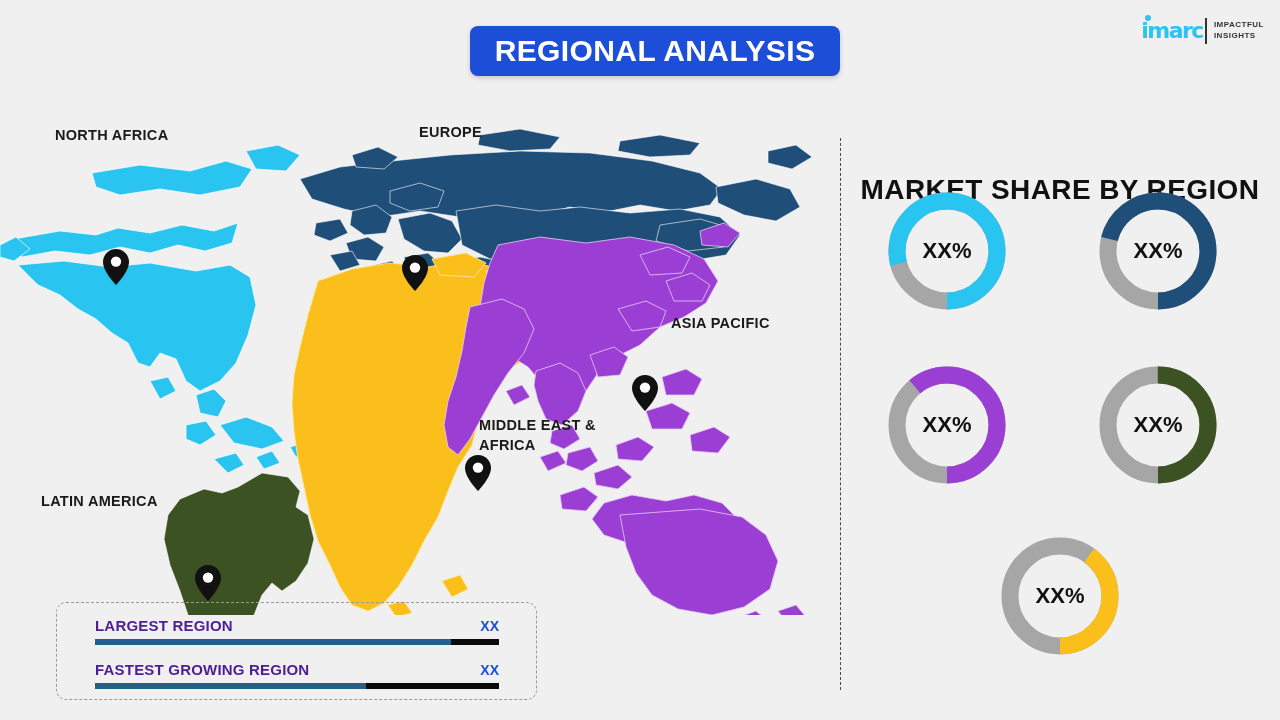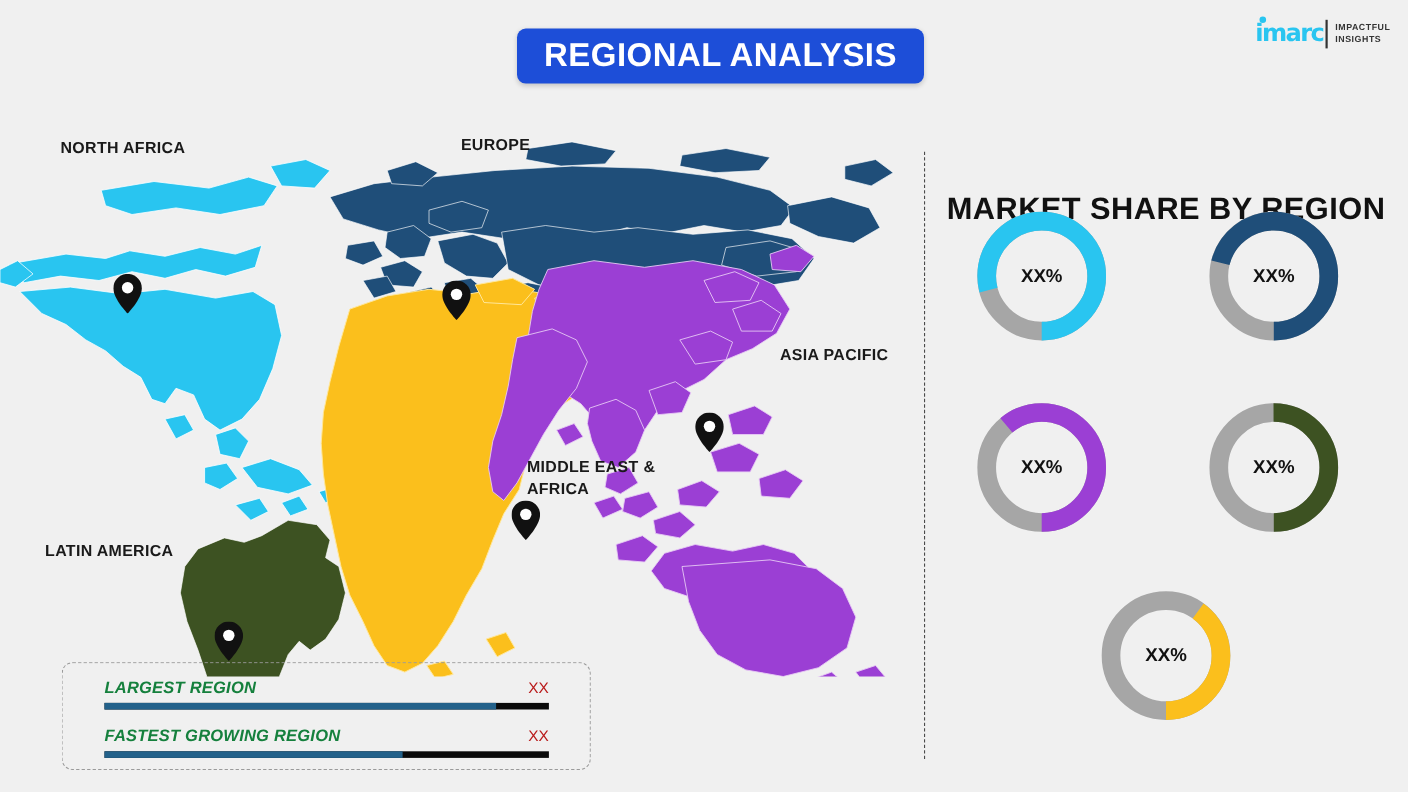--- a/index.html
+++ b/index.html
@@ -43,41 +43,41 @@
     position: absolute;
     font-size: 14.5px;
     font-weight: bold;
     color: #1A1A1A;
     letter-spacing: 0.3px;
     white-space: nowrap;
     line-height: 1.35;
   }
   .lbl-na   { left: 55px;  top: 126px; }
   .lbl-eu   { left: 378px; top: 123px; margin-left: 41px; }
-  .lbl-ap   { left: 709px; top: 314px; }
+  .lbl-ap   { left: 671px; top: 314px; }
   .lbl-mea  { left: 479px; top: 416px; width: 150px; white-space: normal; }
   .lbl-la   { left: 41px;  top: 492px; }
 
   
   .pin { position: absolute; width: 26px; height: 36px; }
 
   
   .legend-box {
     position: absolute; left: 56px; top: 602px;
     width: 481px; height: 98px;
     border: 1.6px dashed #9A9A9A;
     border-radius: 10px;
     background: transparent;
   }
   .legend-row { position: absolute; left: 38px; width: 404px; }
   .legend-row.r1 { top: 14px; }
   .legend-row.r2 { top: 58px; }
   .legend-head { display: flex; align-items: baseline; justify-content: space-between; }
-  .legend-name { font-size: 15px; font-weight: bold; color: #15803d; letter-spacing: 0.2px; font-style: italic; }
-  .legend-val  { font-size: 14px; font-weight: normal; color: #b91c1c; }
+  .legend-name { font-size: 15px; font-weight: bold; color: #4c1d95; letter-spacing: 0.2px; }
+  .legend-val  { font-size: 14px; font-weight: bold; color: #1d4ed8; }
   .legend-bar { position: relative; height: 6px; background: #0B0B0B; margin-top: 5px; width: 100%; }
   .legend-bar i { position: absolute; left: 0; top: 0; height: 100%; background: #23618A; display: block; }
 
   
   .divider {
     position: absolute; left: 840px; top: 138px;
     width: 0; height: 552px;
     border-left: 1.5px dashed #4A4A4A;
   }
 
@@ -87,21 +87,21 @@
     text-align: center;
     font-size: 28px; font-weight: bold; color: #111;
     letter-spacing: 0.4px;
     margin-top: 40px;
   }
   .donut { position: absolute; width: 118px; height: 118px; }
   .donut svg { width: 118px; height: 118px; display: block; transform: rotate(-90deg); }
   .donut .dlabel {
     position: absolute; left: 0; top: 0; width: 118px; height: 118px;
     display: flex; align-items: center; justify-content: center;
-    font-size: 17px; font-weight: bold; color: #111;
+    font-size: 22px; font-weight: bold; color: #111;
   }
   .d0 { left: 888px; top: 192px; }
   .d1 { left: 1099px; top: 192px; }
   .d2 { left: 888px; top: 366px; }
   .d3 { left: 1099px; top: 366px; }
   .d4 { left: 1001px; top: 537px; }
 </style>
 </head>
 <body>
 

